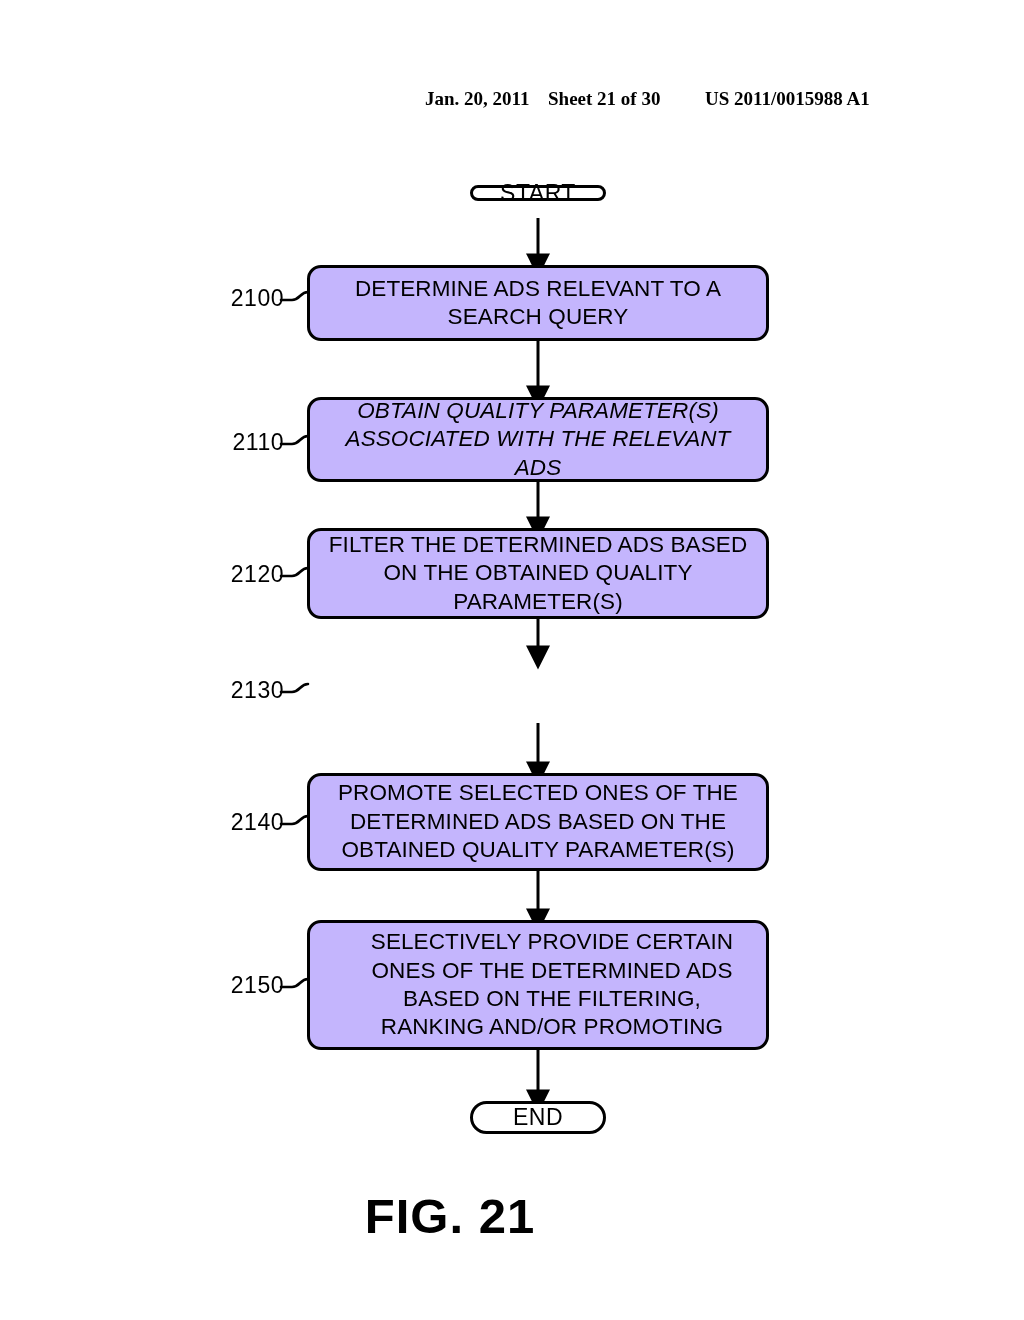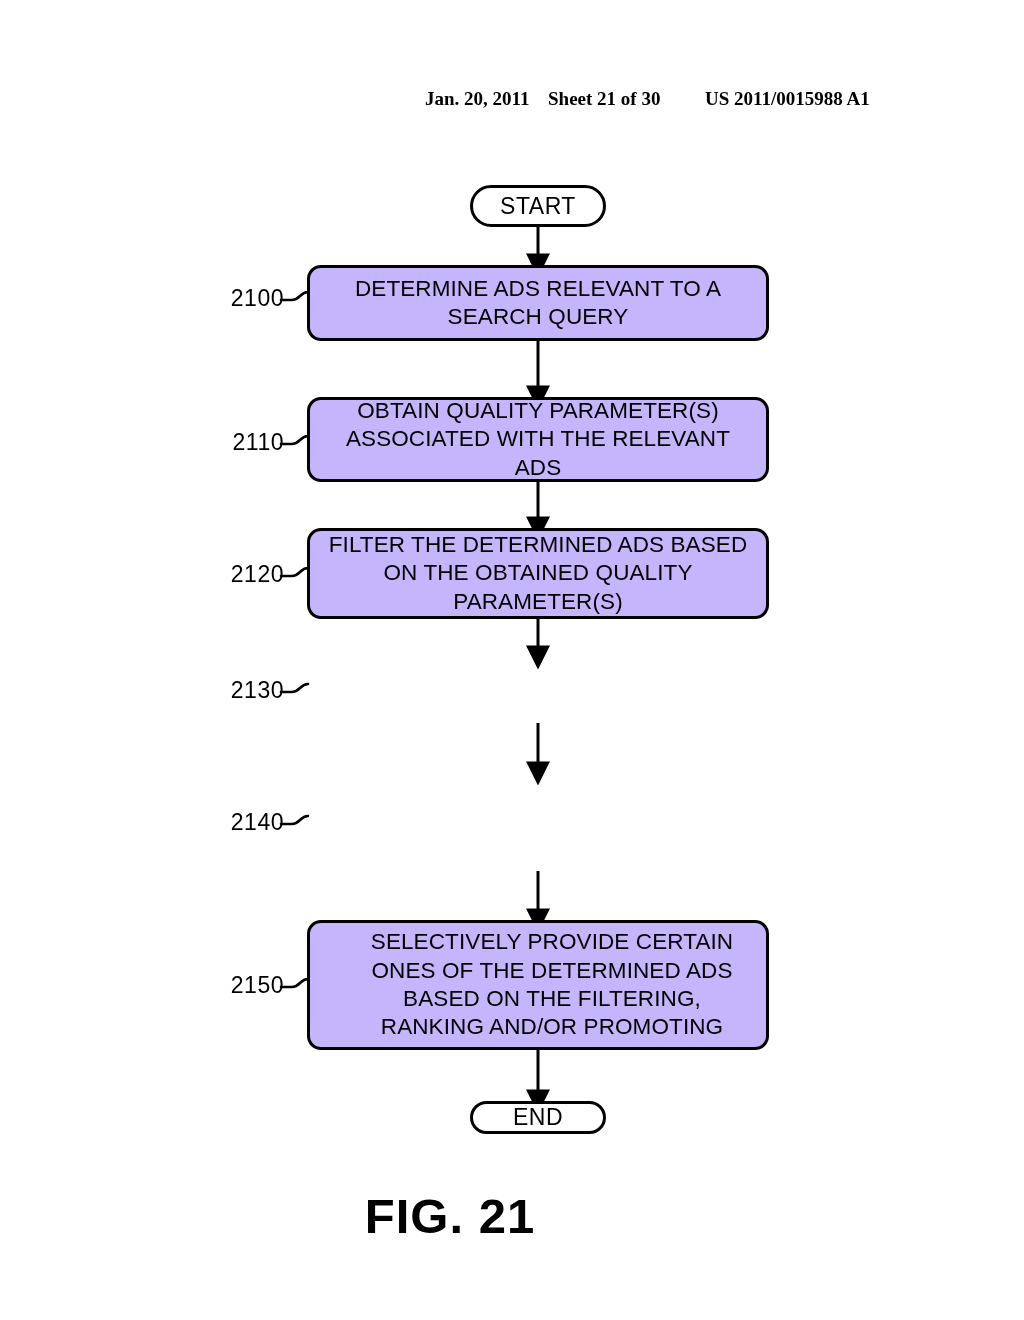--- a/index.html
+++ b/index.html
@@ -70,21 +70,21 @@
     align-items: center;
     justify-content: center;
     font-size: 23px;
     letter-spacing: 0.5px;
     line-height: 1;
   }
   #node-start {
     left: 470px;
     top: 185px;
     width: 136px;
-    height: 42px;
+    height: 16px;
   }
   #node-end {
     left: 470px;
     top: 1101px;
     width: 136px;
     height: 33px;
   }
 
   
   .process-box {
@@ -98,21 +98,21 @@
     display: flex;
     align-items: center;
     justify-content: center;
     text-align: center;
     font-size: 22.5px;
     line-height: 1.26;
     letter-spacing: 0.1px;
     padding: 0 12px;
   }
   #box-2100 { top: 265px;  height: 76px;  }
-  #box-2110 { top: 397px;  height: 85px;  }
+  #box-2110 { top: 397px;  height: 85px; font-style: italic;  }
   #box-2120 { top: 528px;  height: 91px;  }
   #box-2130 { top: 657px;  height: 66px;  }
   #box-2140 { top: 773px;  height: 98px;  }
   #box-2150 { top: 920px;  height: 130px; padding-left: 40px; }
 
   .box-text { display: block; }
 
   
   .ref-num {
     position: absolute;
@@ -193,20 +193,23 @@
   </div>
   <div class="ref-num" id="ref-2110">2110</div>
 
   <div class="process-box" id="box-2120">
     <span class="box-text">FILTER THE DETERMINED ADS BASED ON THE OBTAINED QUALITY PARAMETER(S)</span>
   </div>
   <div class="ref-num" id="ref-2120">2120</div>
 
   <div class="ref-num" id="ref-2130">2130</div>
 
+  <div class="process-box" id="box-2140">
+    <span class="box-text">PROMOTE SELECTED ONES OF THE DETERMINED ADS BASED ON THE OBTAINED QUALITY PARAMETER(S)</span>
+  </div>
   <div class="ref-num" id="ref-2140">2140</div>
 
   <div class="process-box" id="box-2150">
     <span class="box-text">SELECTIVELY PROVIDE CERTAIN ONES OF THE DETERMINED ADS BASED ON THE FILTERING, RANKING AND/OR PROMOTING</span>
   </div>
   <div class="ref-num" id="ref-2150">2150</div>
 
   <div class="terminator" id="node-end">
     <span>END</span>
   </div>

